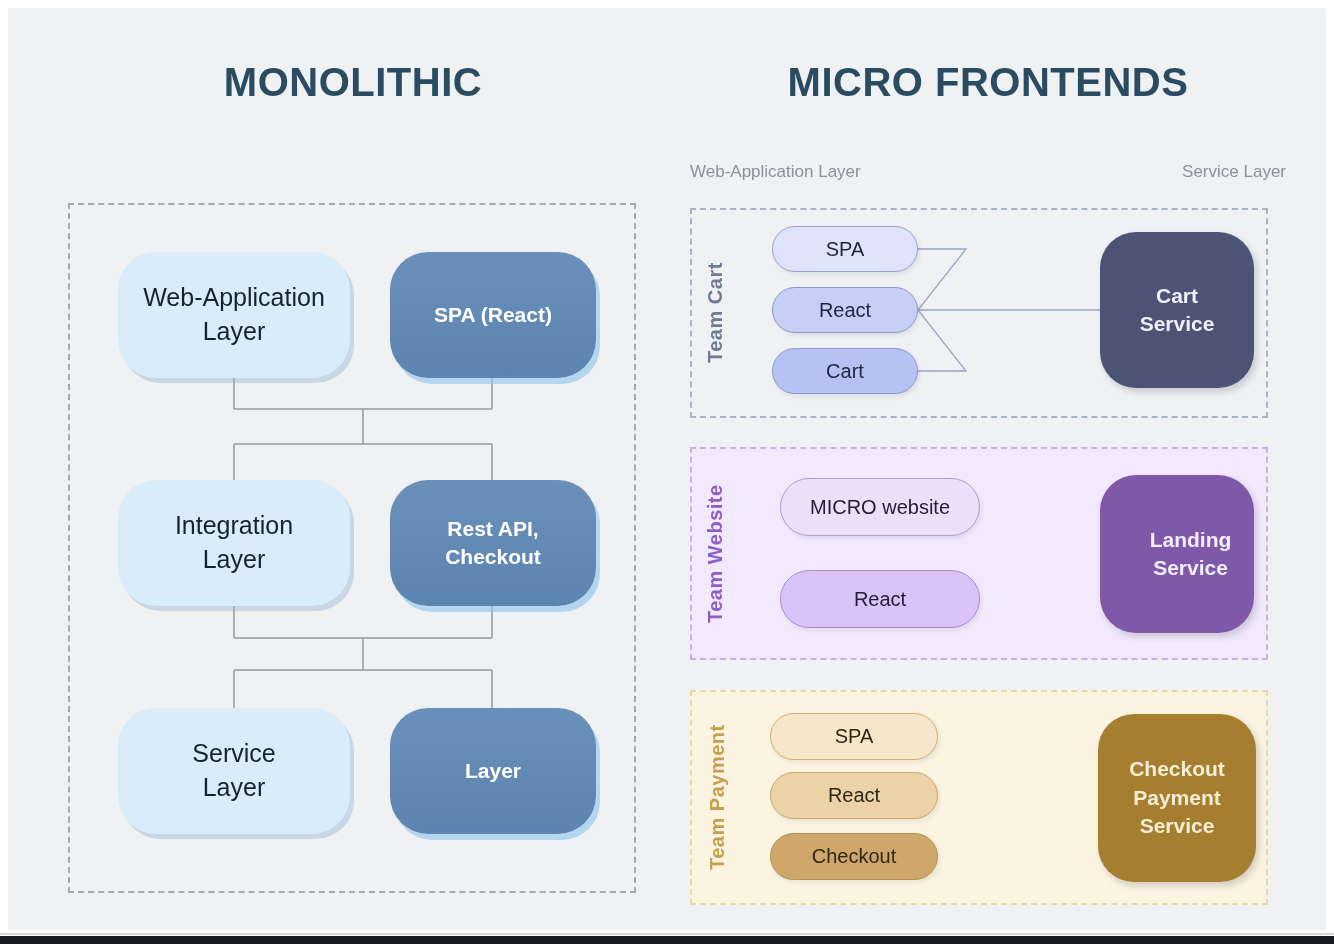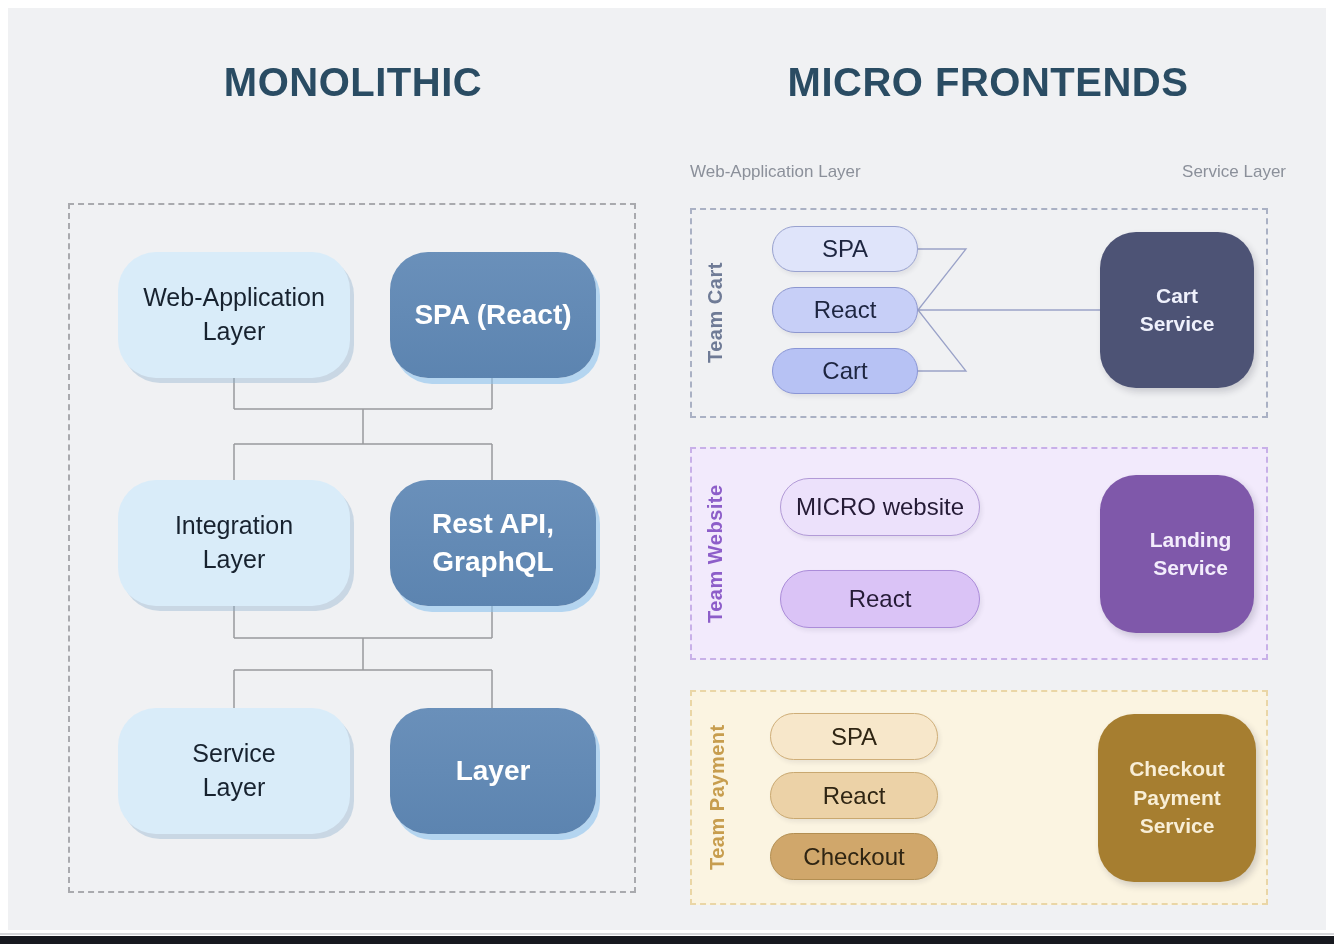--- a/index.html
+++ b/index.html
@@ -69,21 +69,21 @@
   .mono-light {
     left: 118px; width: 232px; height: 126px;
     background: #d9ecf9;
     box-shadow: 4px 5px 0 rgba(142,178,205,0.40);
     color: #17222f; font-size: 25px; font-weight: 400;
   }
   .mono-dark {
     left: 390px; width: 206px; height: 126px;
     background: linear-gradient(180deg, #6a90ba 0%, #5c84b0 100%);
     box-shadow: 4px 6px 0 rgba(140,195,238,0.60);
-    color: #ffffff; font-size: 28px; font-weight: 600;
+    color: #ffffff; font-size: 21px; font-weight: 600;
   }
   .row1 { top: 252px; }
   .row2 { top: 480px; }
   .row3 { top: 708px; }
 
   
   .connectors {
     position: absolute; left: 0; top: 0;
     width: 1334px; height: 944px;
     pointer-events: none;
@@ -106,21 +106,21 @@
     white-space: nowrap;
   }
   #vlabel-cart    { left: 704px; top: 208px; height: 210px; color: #6f7b96; }
   #vlabel-website { left: 704px; top: 447px; height: 213px; color: #8d5ec9; }
   #vlabel-payment { left: 706px; top: 690px; height: 215px; color: #c79d4e; }
 
   .pill {
     position: absolute;
     display: flex; align-items: center; justify-content: center;
     border-radius: 30px;
-    font-size: 24px; font-weight: 500;
+    font-size: 20px; font-weight: 500;
     box-shadow: 2px 3px 4px rgba(40,40,70,0.08);
   }
   
   .pill-c { left: 772px; width: 146px; height: 46px; color: #1d2540; }
   #pill-c1 { top: 226px; background: #dfe4fa; border: 1.5px solid #99a2cf; }
   #pill-c2 { top: 287px; background: #c7cff7; border: 1.5px solid #8d97cf; }
   #pill-c3 { top: 348px; background: #b7c2f4; border: 1.5px solid #8a96d6; }
   
   .pill-w { left: 780px; width: 200px; height: 58px; color: #251b36; }
   #pill-w1 { top: 478px; background: #ece1fb; border: 1.5px solid #b29ad7; }
@@ -173,21 +173,21 @@
 
   <div class="mono-frame"></div>
 
   <div class="mono-box mono-light row1">Web-Application
 Layer</div>
   <div class="mono-box mono-dark  row1">SPA (React)</div>
 
   <div class="mono-box mono-light row2">Integration
 Layer</div>
   <div class="mono-box mono-dark  row2">Rest API,
-GraphQL</div>
+Checkout</div>
 
   <div class="mono-box mono-light row3">Service
 Layer</div>
   <div class="mono-box mono-dark  row3">Layer</div>
 
   <div class="team-section team-cart"></div>
   <div class="team-section team-website"></div>
   <div class="team-section team-payment"></div>
 
   <div id="vlabel-cart" class="vlabel">Team Cart</div>

